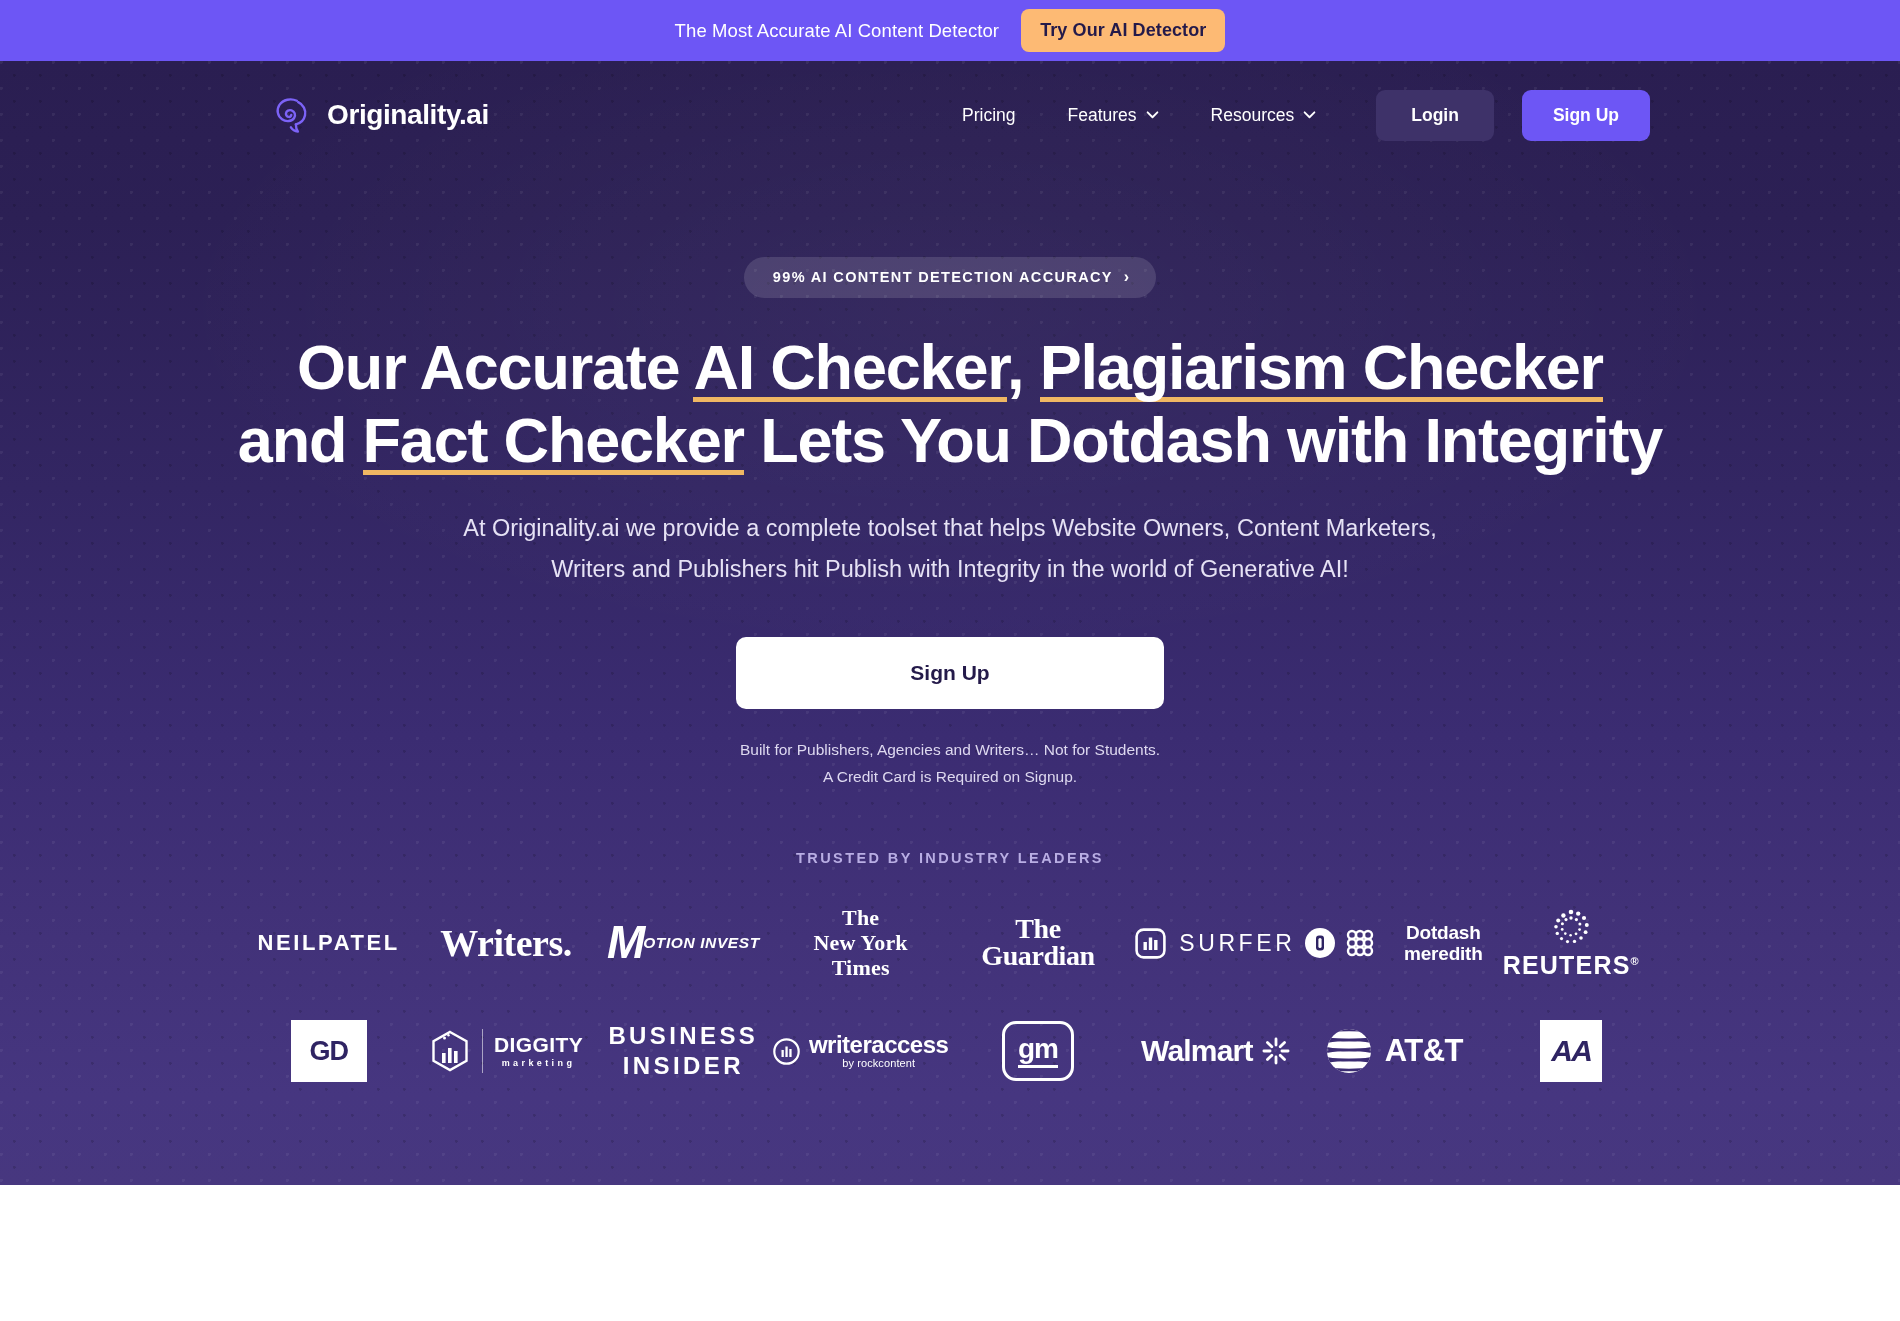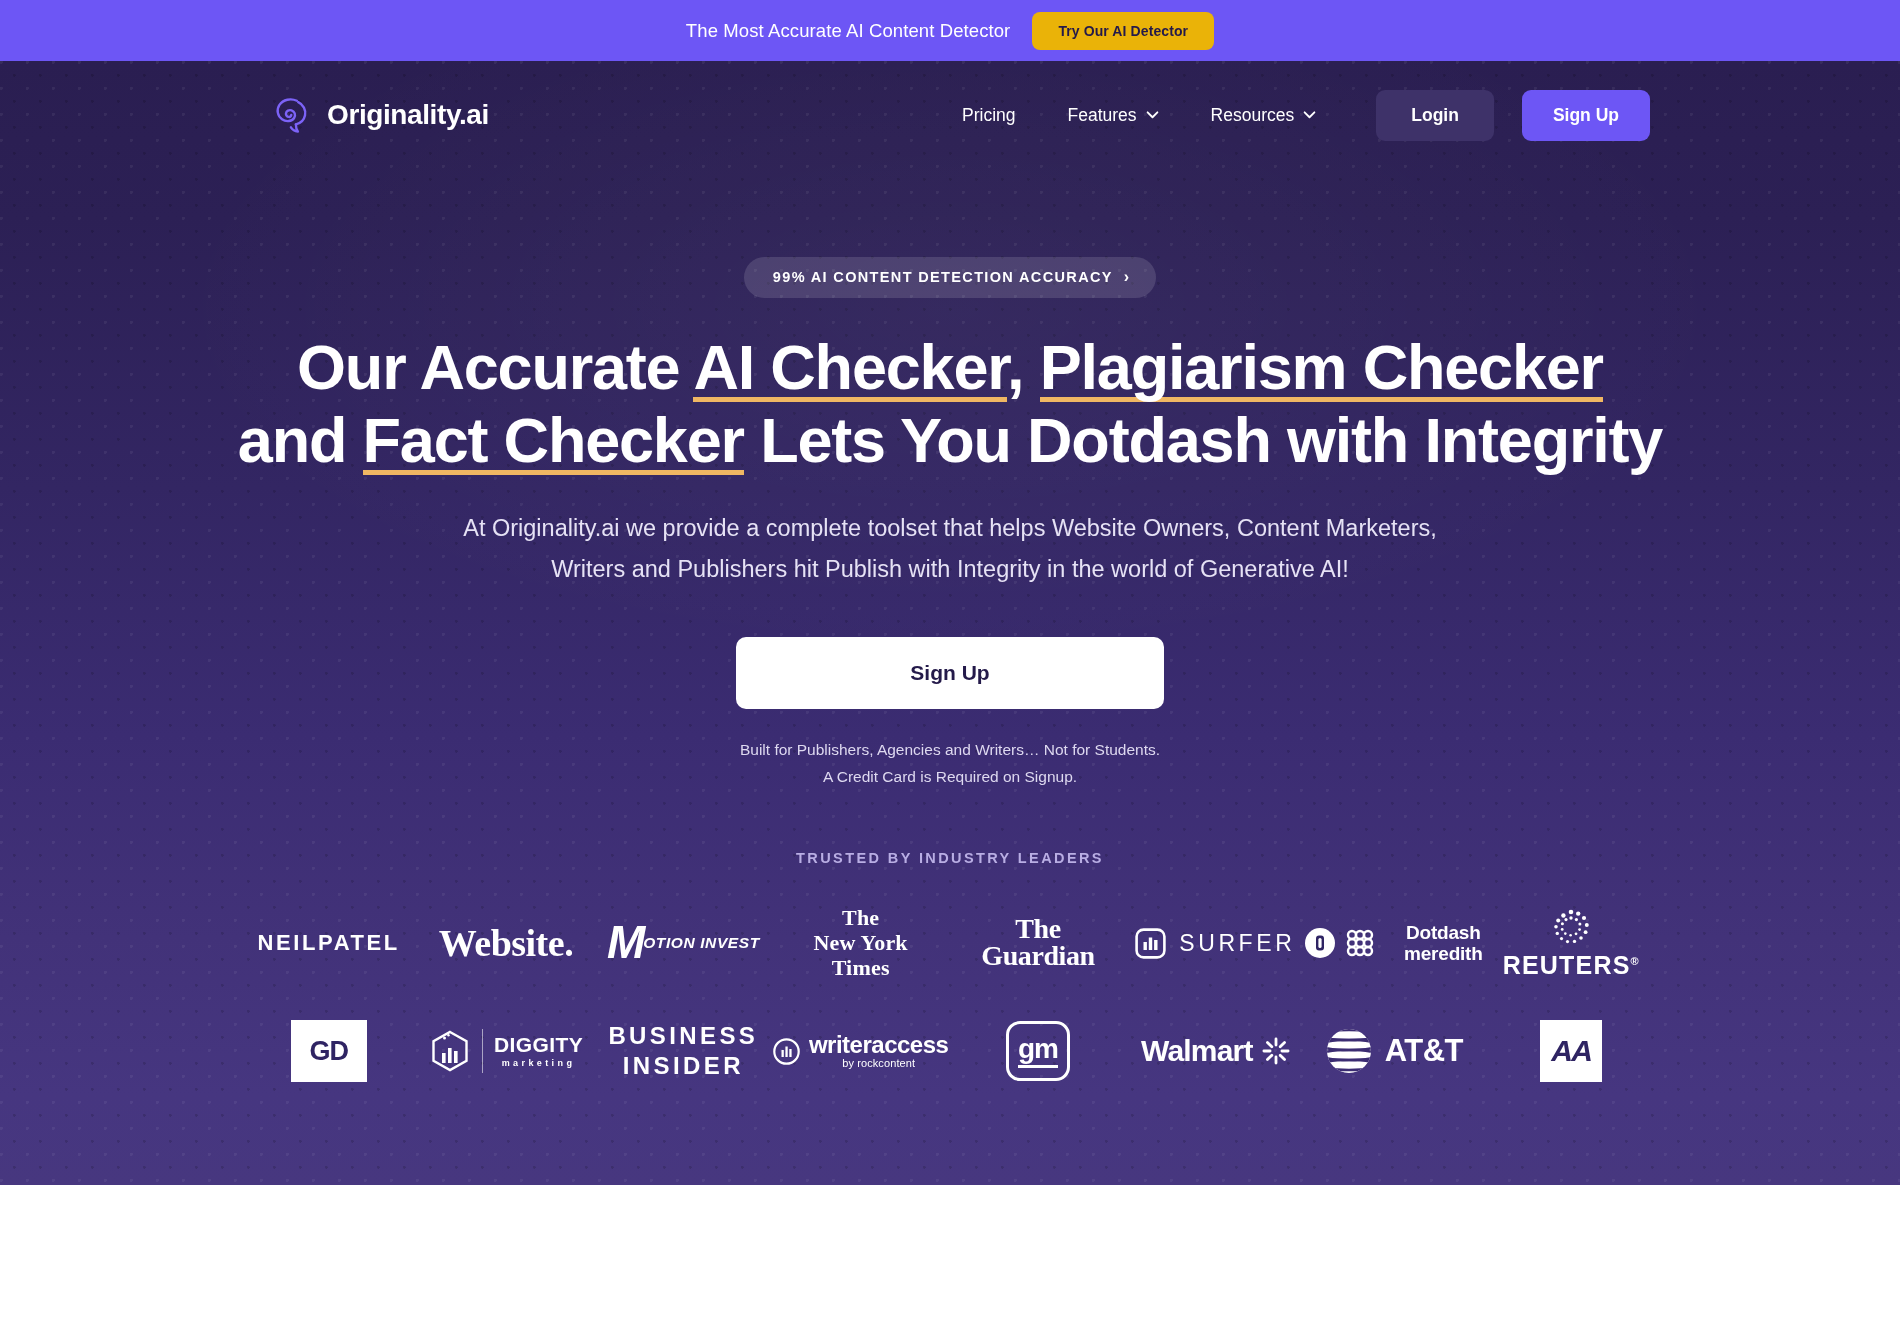--- a/index.html
+++ b/index.html
@@ -21,27 +21,27 @@
     gap:22px;
     position:relative;
     z-index:5;
   }
   .top-banner-text{
     color:#ffffff;
     font-size:18.5px;
     letter-spacing:.1px;
   }
   .top-banner-btn{
-    background:#eab308;
+    background:#fdba74;
     color:#241a4a;
-    font-size:14px;
+    font-size:18px;
     font-weight:700;
     border:none;
     border-radius:8px;
-    padding:11px 26px;
+    padding:11px 19px;
     cursor:pointer;
     letter-spacing:.1px;
   }
 
   
   .hero{
     position:relative;
     height:1124px;
     background:linear-gradient(180deg,#2a1e51 0%,#2c2055 14%,#332663 38%,#3b2c72 60%,#423279 78%,#463680 92%,#47377f 100%);
     overflow:hidden;
@@ -307,21 +307,21 @@
       <div class="trusted-label">TRUSTED BY INDUSTRY LEADERS</div>
 
       
       <div class="logo-grid">
 
         <div class="logo-cell">
           <span class="wm wm-neilpatel">NEILPATEL</span>
         </div>
 
         <div class="logo-cell">
-          <span class="wm wm-flippa">Website.</span>
+          <span class="wm wm-flippa">Writers.</span>
         </div>
 
         <div class="logo-cell">
           <span class="wm">
             <span class="wm-motion-m">M</span>
             <span class="wm-motion">OTION INVEST</span>
           </span>
         </div>
 
         <div class="logo-cell">
@@ -461,21 +461,21 @@
               </svg>
             </span>
             <span style="display:block">
               <span class="wm-writeaccess" style="display:block">writeraccess</span>
               <span class="wm-writeaccess-sub" style="display:block">by rockcontent</span>
             </span>
           </span>
         </div>
 
         <div class="logo-cell">
-          <span style="display:flex;align-items:center;justify-content:center;width:64px;height:60px;border:3.4px solid #ffffff;border-radius:14px;">
+          <span style="display:flex;align-items:center;justify-content:center;width:72px;height:60px;border:3.4px solid #ffffff;border-radius:14px;">
             <span style="color:#ffffff;font-size:28px;font-weight:700;letter-spacing:-1px;line-height:1;border-bottom:3px solid #ffffff;padding-bottom:2px;">gm</span>
           </span>
         </div>
 
         <div class="logo-cell">
           <span class="wm" style="gap:9px">
             <span class="wm-walmart">Walmart</span>
             <span>
               <svg width="28" height="28" viewBox="0 0 28 28">
                 <g fill="#ffffff">

